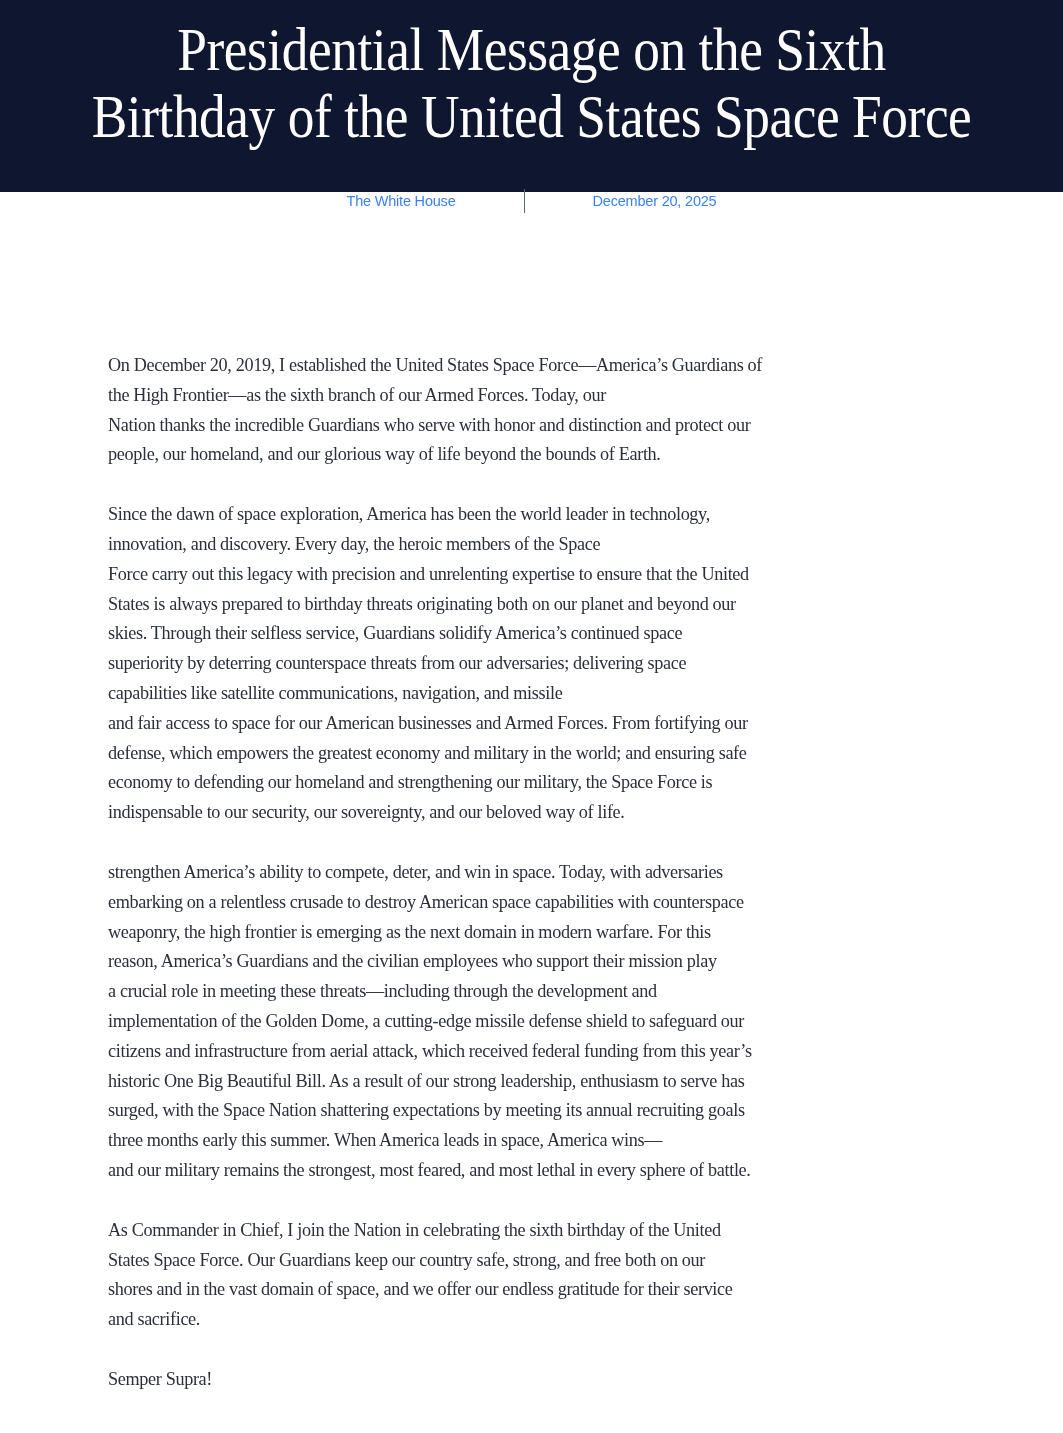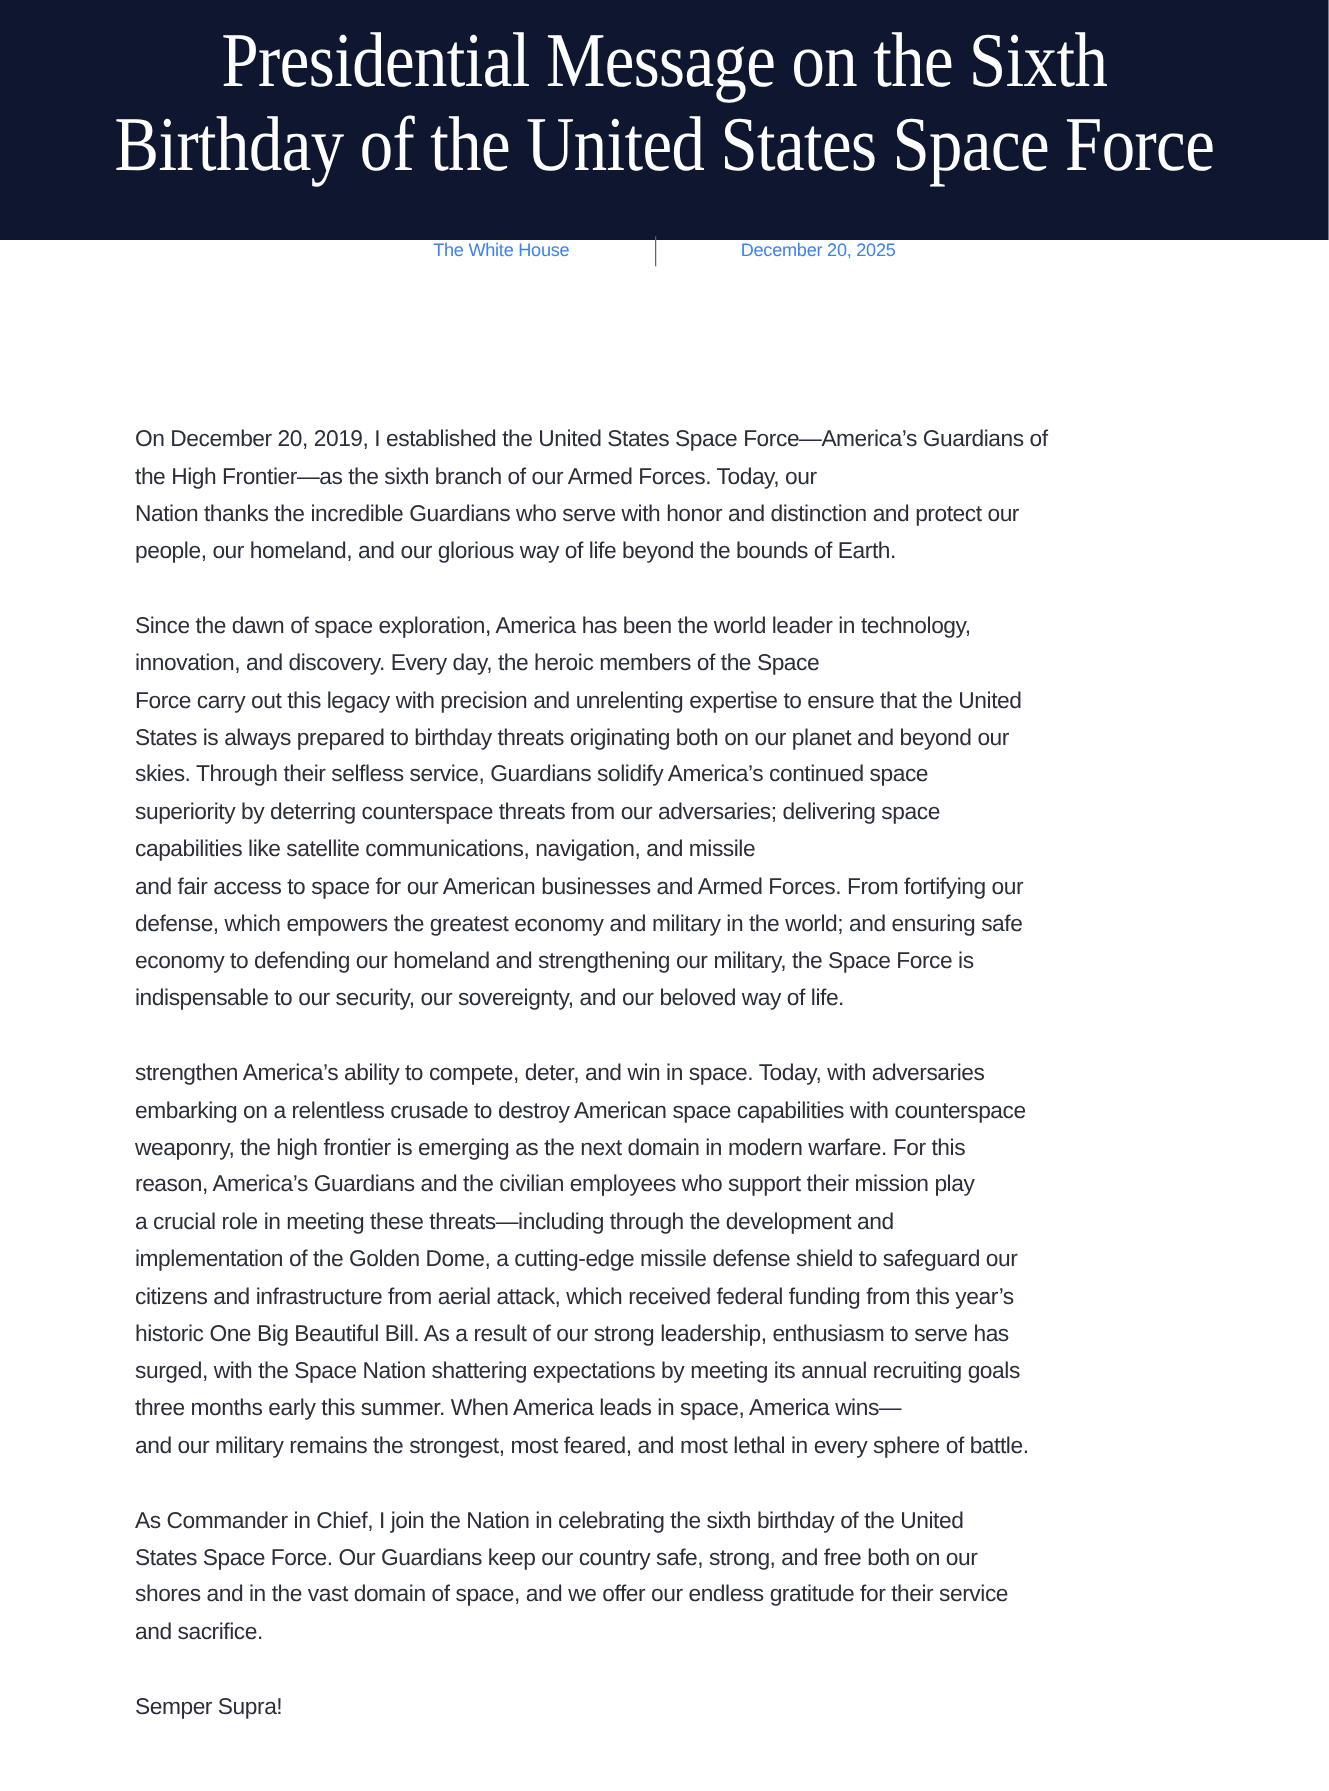--- a/index.html
+++ b/index.html
@@ -44,22 +44,22 @@
       background: #5b6279;
       margin: 0 20px;
     }
     .content {
       padding: 336px 0 0 108px;
       position: absolute;
       top: 0; left: 0;
       width: 830px;
     }
     .para {
-      margin: 1px 0 30px 0;
-      font-family: Liberation Sans, sans-serif;
+      margin: 15px 0 30px 0;
+      font-family: Liberation Serif, serif;
       font-size: 18.2px;
       line-height: 29.8px;
       color: #2b2f3a;
       letter-spacing: -0.35px;
       white-space: nowrap;
     }
     .para .line { display: block; }
   </style>
 </head>
 <body>

